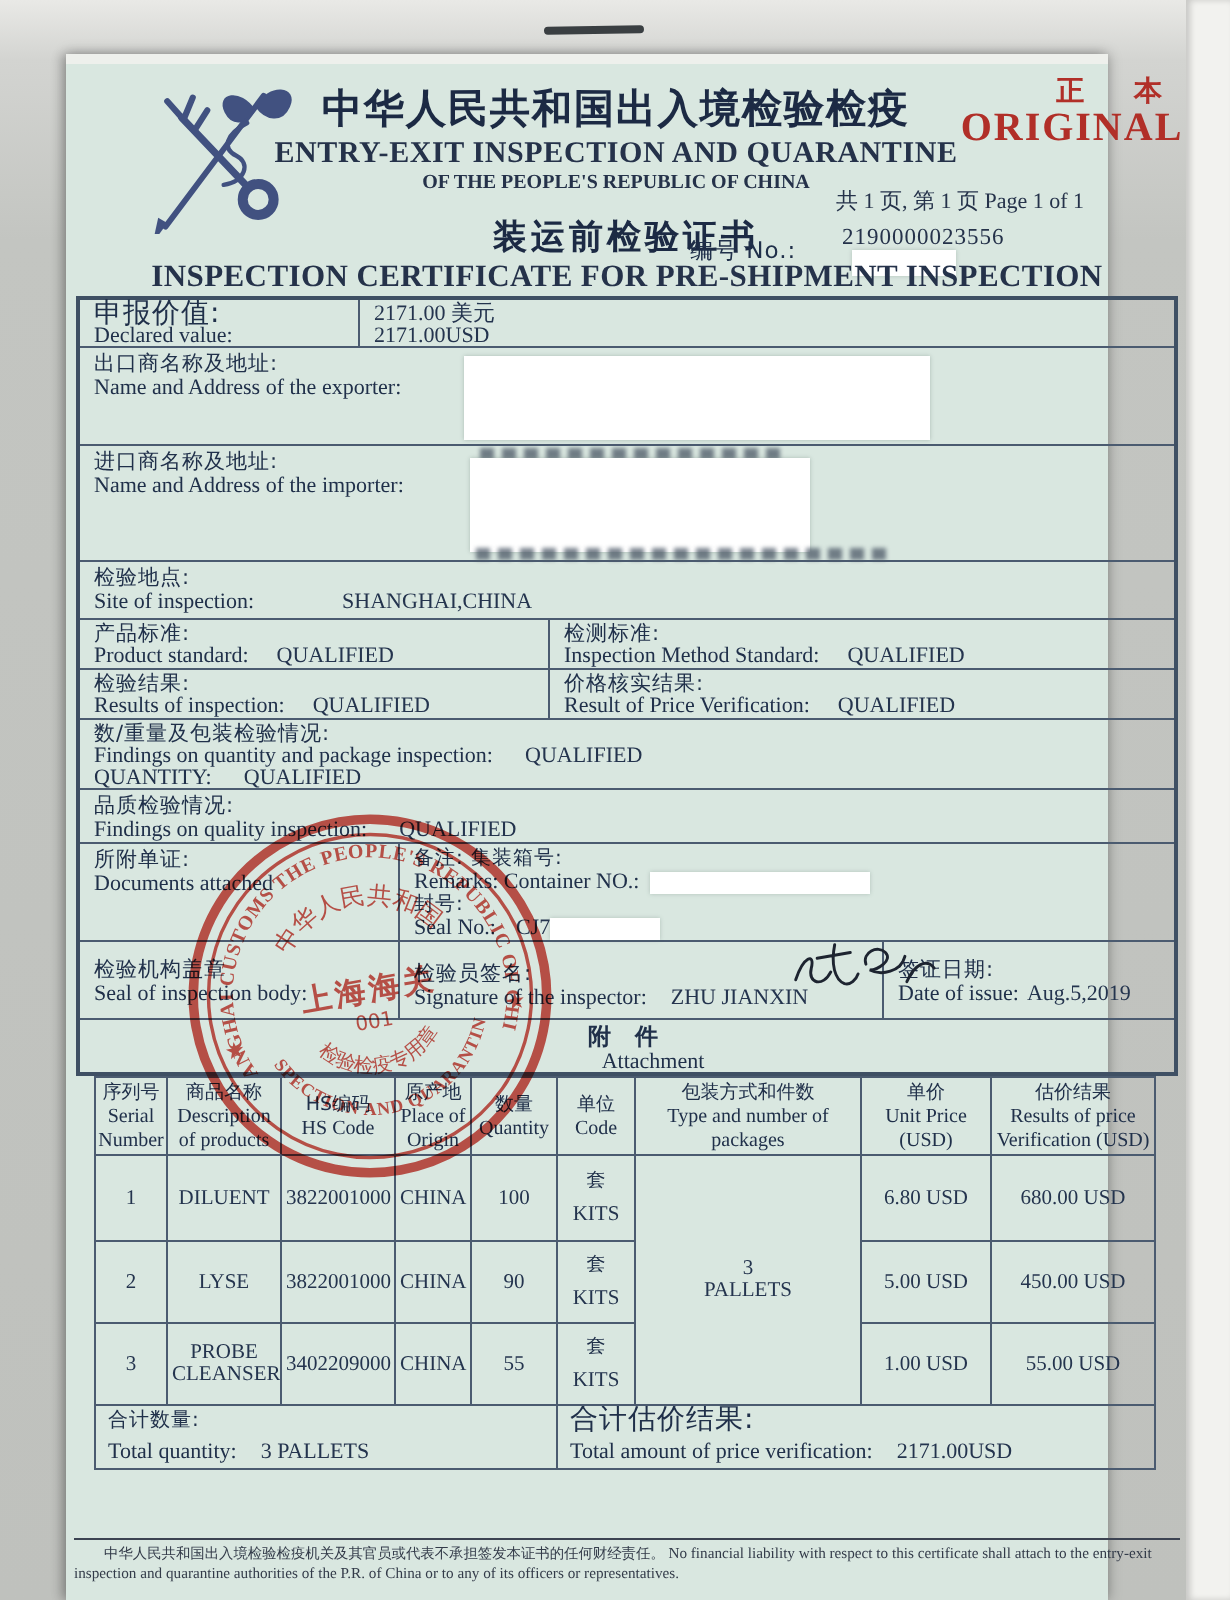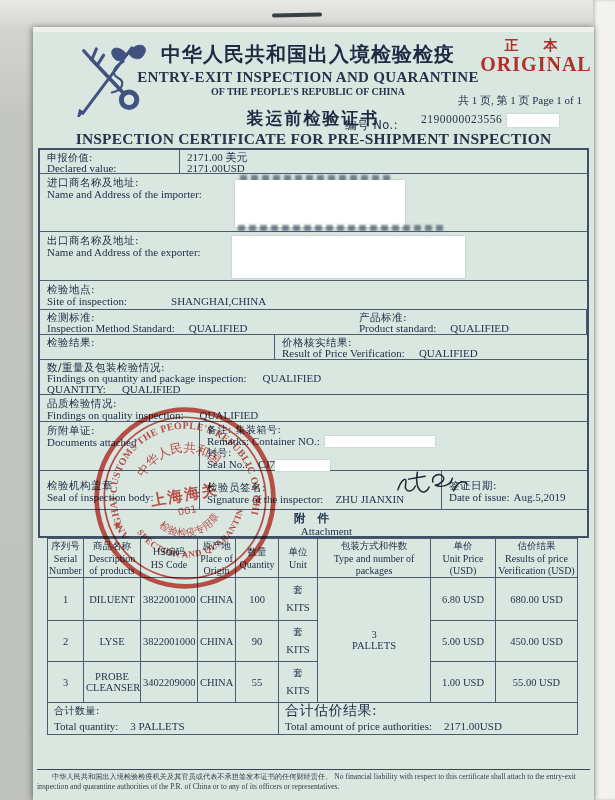--- a/index.html
+++ b/index.html
@@ -3,30 +3,30 @@
 <meta charset="utf-8">
 <style>
   html,body{margin:0;padding:0;background:#b7b9b5;}
   #stage{position:relative;width:615px;height:800px;overflow:hidden;
     background:linear-gradient(180deg,#e9e9e6 0,#d3d4d1 30px,#c3c5c1 120px,#bfc1bd 100%);
     font-family:"Liberation Serif",serif;color:#25324a;}
   .cn{font-family:"DejaVu Sans",sans-serif;font-size:10.5px;letter-spacing:.5px;color:#20304a;}
   .en{font-family:"Liberation Serif",serif;font-size:11px;color:#20304a;}
   .val{font-family:"Liberation Serif",serif;font-size:11px;color:#24344e;}
   #right-strip{position:absolute;right:0;top:0;width:22px;height:800px;background:#f2f2ef;box-shadow:inset 2px 0 3px rgba(0,0,0,.18);}
-  #paper{position:absolute;left:33px;top:27px;width:561px;height:773px;background:#d9e7e0;
+  #paper{position:absolute;left:33px;top:27px;width:521px;height:773px;background:#d9e7e0;
     box-shadow:0 0 6px rgba(0,0,0,.35), -3px 0 5px rgba(0,0,0,.12);}
   #paper:before{content:"";position:absolute;left:0;top:0;width:100%;height:5px;background:#eef0ec;}
   #scan-mark{position:absolute;left:272px;top:13px;width:50px;height:4px;background:#3a3f42;border-radius:2px;transform:rotate(-1deg);}
   
   .hdr-cn{position:absolute;left:125px;top:14px;width:300px;text-align:center;font-family:"DejaVu Sans",sans-serif;
     font-size:20px;font-weight:bold;letter-spacing:1px;color:#1c2a44;}
   .hdr-en1{position:absolute;left:100px;top:42px;width:350px;text-align:center;font-weight:bold;font-size:15px;letter-spacing:.3px;}
   .hdr-en2{position:absolute;left:100px;top:59px;width:350px;text-align:center;font-weight:bold;font-size:10px;}
-  .orig-cn{position:absolute;left:448px;top:10px;width:110px;text-align:center;font-family:"DejaVu Sans",sans-serif;
+  .orig-cn{position:absolute;left:448px;top:10px;width:110px;text-align:right;font-family:"DejaVu Sans",sans-serif;
     font-size:14px;font-weight:bold;letter-spacing:10px;color:#b12f28;}
   .orig-en{position:absolute;left:438px;top:26px;width:130px;text-align:center;font-weight:bold;font-size:20px;color:#b12f28;letter-spacing:1px;}
   .pagination{position:absolute;right:12px;top:66px;font-size:11px;}
   .cert-cn{position:absolute;left:170px;top:80px;width:220px;text-align:center;font-family:"DejaVu Sans",sans-serif;
     font-size:17px;font-weight:bold;letter-spacing:2px;color:#1c2a44;}
   .no-label{position:absolute;left:312px;top:91px;font-size:12px;}
   .no-value{position:absolute;left:388px;top:86px;font-size:11.5px;letter-spacing:.5px;}
   .cert-en{position:absolute;left:0;top:103px;width:561px;text-align:center;font-weight:bold;font-size:15.5px;letter-spacing:.2px;}
   
   #mainbox{position:absolute;left:5px;top:121px;width:551px;height:390px;border:2px solid #3f5064;box-sizing:border-box;background:transparent;}
@@ -87,62 +87,63 @@
     <div class="pagination">共 1 页, 第 1 页 Page 1 of 1</div>
     <div class="cert-cn">装运前检验证书</div>
     <div class="no-label cn" style="font-size:11.5px;">编号 No.:</div>
     <div class="no-value"><span>2190000023556</span><span class="inline-box" style="width:52px;height:13px;"></span></div>
     <div class="cert-en">INSPECTION CERTIFICATE FOR PRE-SHIPMENT INSPECTION</div>
 
     <div id="mainbox">
 
       <div class="row split" style="height:24px;padding:0;">
         <div class="cell vline" style="width:140px;">
-          <div class="cn" style="font-size:10px;line-height:11px;">申报价值:</div>
+          <div class="cn" style="font-size:14px;line-height:11px;">申报价值:</div>
           <div class="en" style="line-height:11px;">Declared value:</div>
         </div>
         <div class="cell">
           <div class="val" style="line-height:11px;">2171.00 美元</div>
           <div class="val" style="line-height:11px;">2171.00USD</div>
         </div>
+      </div>
+
+      <div class="row" style="height:49px;">
+        <div class="cn" style="line-height:12px;">出口商名称及地址:</div>
+        <div class="en" style="line-height:12px;">Name and Address of the exporter:</div>
+        <div class="white-box" style="position:absolute;left:192px;top:4px;width:233px;height:42px;"></div>
       </div>
 
       <div class="row" style="height:58px;">
         <div class="cn" style="line-height:12px;">进口商名称及地址:</div>
         <div class="en" style="line-height:12px;">Name and Address of the importer:</div>
         <div class="redact-frag" style="left:200px;top:1px;width:150px;"></div>
         <div class="white-box" style="position:absolute;left:195px;top:6px;width:170px;height:47px;"></div>
         <div class="redact-frag" style="left:198px;top:51px;width:205px;"></div>
       </div>
 
-      <div class="row" style="height:49px;">
-        <div class="cn" style="line-height:12px;">出口商名称及地址:</div>
-        <div class="en" style="line-height:12px;">Name and Address of the exporter:</div>
-        <div class="white-box" style="position:absolute;left:192px;top:4px;width:233px;height:42px;"></div>
-      </div>
-
       <div class="row" style="height:29px;">
         <div class="cn" style="line-height:12px;">检验地点:</div>
         <div class="en" style="line-height:12px;"><span>Site of inspection:</span><span class="val" style="margin-left:44px;">SHANGHAI,CHINA</span></div>
       </div>
 
       <div class="row split" style="height:25px;padding:0;">
+        <div class="cell vline" style="width:235px;">
+          <div class="cn" style="line-height:11px;">产品标准:</div>
+          <div class="en" style="line-height:11px;"><span>Product standard:</span><span class="val" style="margin-left:14px;">QUALIFIED</span></div>
+        </div>
         <div class="cell" style="flex:1;">
           <div class="cn" style="line-height:11px;">检测标准:</div>
           <div class="en" style="line-height:11px;"><span>Inspection Method Standard:</span><span class="val" style="margin-left:14px;">QUALIFIED</span></div>
         </div>
-        <div class="cell vline" style="width:235px;">
-          <div class="cn" style="line-height:11px;">产品标准:</div>
-          <div class="en" style="line-height:11px;"><span>Product standard:</span><span class="val" style="margin-left:14px;">QUALIFIED</span></div>
-        </div>
       </div>
 
       <div class="row split" style="height:25px;padding:0;">
         <div class="cell vline" style="width:235px;">
           <div class="cn" style="line-height:11px;">检验结果:</div>
+          <div class="en" style="line-height:11px;"><span>Results of inspection:</span><span class="val" style="margin-left:14px;">QUALIFIED</span></div>
         </div>
         <div class="cell" style="flex:1;">
           <div class="cn" style="line-height:11px;">价格核实结果:</div>
           <div class="en" style="line-height:11px;"><span>Result of Price Verification:</span><span class="val" style="margin-left:14px;">QUALIFIED</span></div>
         </div>
       </div>
 
       <div class="row" style="height:35px;">
         <div class="cn" style="line-height:11px;">数/重量及包装检验情况:</div>
         <div class="en" style="line-height:11px;"><span>Findings on quantity and package inspection:</span><span class="val" style="margin-left:16px;">QUALIFIED</span></div>
@@ -221,21 +222,21 @@
         <th>
               <span class="th-cn">原产地</span>
               <span class="th-en">Place of Origin</span>
             </th>
         <th>
               <span class="th-cn">数量</span>
               <span class="th-en">Quantity</span>
             </th>
         <th>
               <span class="th-cn">单位</span>
-              <span class="th-en">Unit</span>
+              <span class="th-en">Code</span>
             </th>
         <th>
               <span class="th-cn">包装方式和件数</span>
               <span class="th-en">Type and number of packages</span>
             </th>
         <th>
               <span class="th-cn">单价</span>
               <span class="th-en">Unit Price (USD)</span>
             </th>
         <th>
@@ -277,21 +278,21 @@
         <td class="td-val">1.00 USD</td>
         <td class="td-val">55.00 USD</td>
       </tr>
       <tr style="height:27px;margin-left:40px;">
         <td colspan="5" class="tot-cell">
           <span class="cn" style="display:block;font-size:10px;line-height:11px;">合计数量:</span>
           <span class="en" style="line-height:11px;"><span>Total quantity:</span><span class="val" style="margin-left:12px;">3 PALLETS</span></span>
         </td>
         <td colspan="4" class="tot-cell">
           <span class="cn" style="display:block;font-size:14px;line-height:11px;">合计估价结果:</span>
-          <span class="en" style="line-height:11px;"><span>Total amount of price authorities:</span><span class="val" style="margin-left:12px;">2171.00USD</span></span>
+          <span class="en" style="line-height:11px;"><span>Total amount of price verification:</span><span class="val" style="margin-left:12px;">2171.00USD</span></span>
         </td>
       </tr>
     </tbody>
       </table>
 
     <svg id="stamp" viewBox="0 0 200 200">
       <defs>
         <path id="arcTop" d="M 35,130 A 72,72 0 1 1 165,130"></path>
         <path id="arcBottom" d="M 43,125 A 62,62 0 0 0 157,125"></path>
         <path id="arcInnerTop" d="M 60,126 A 48,48 0 1 1 140,126"></path>

